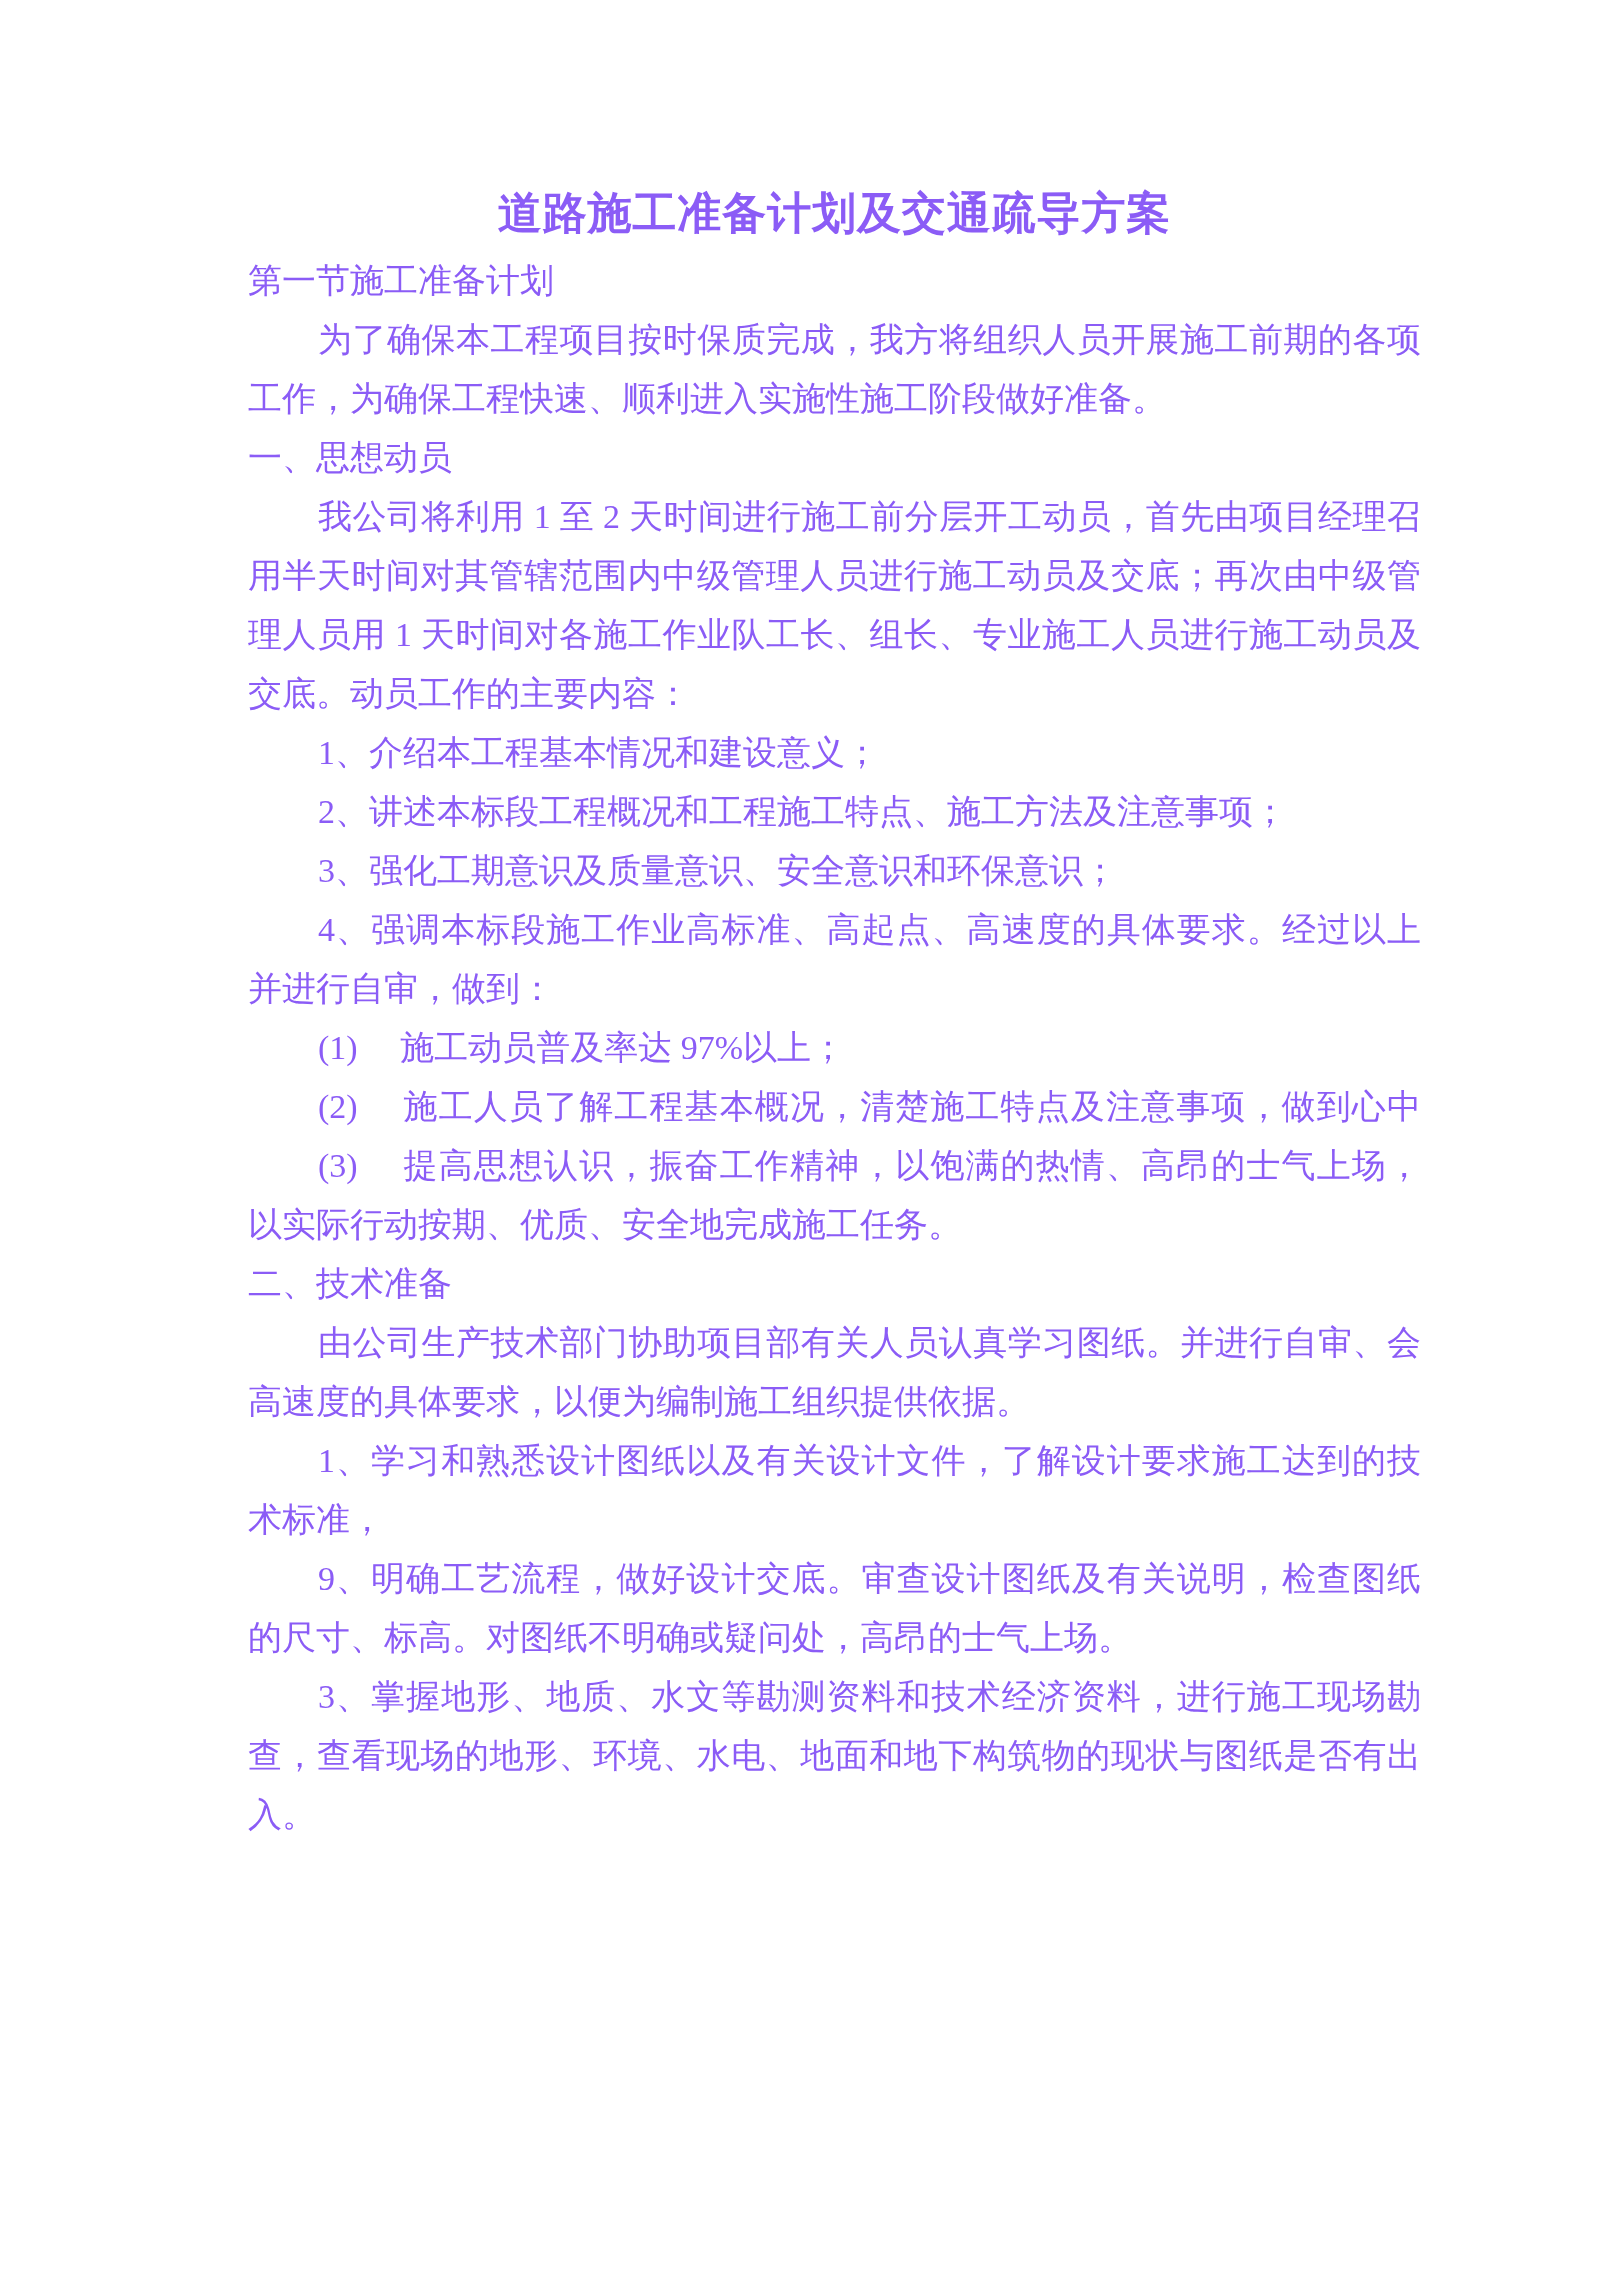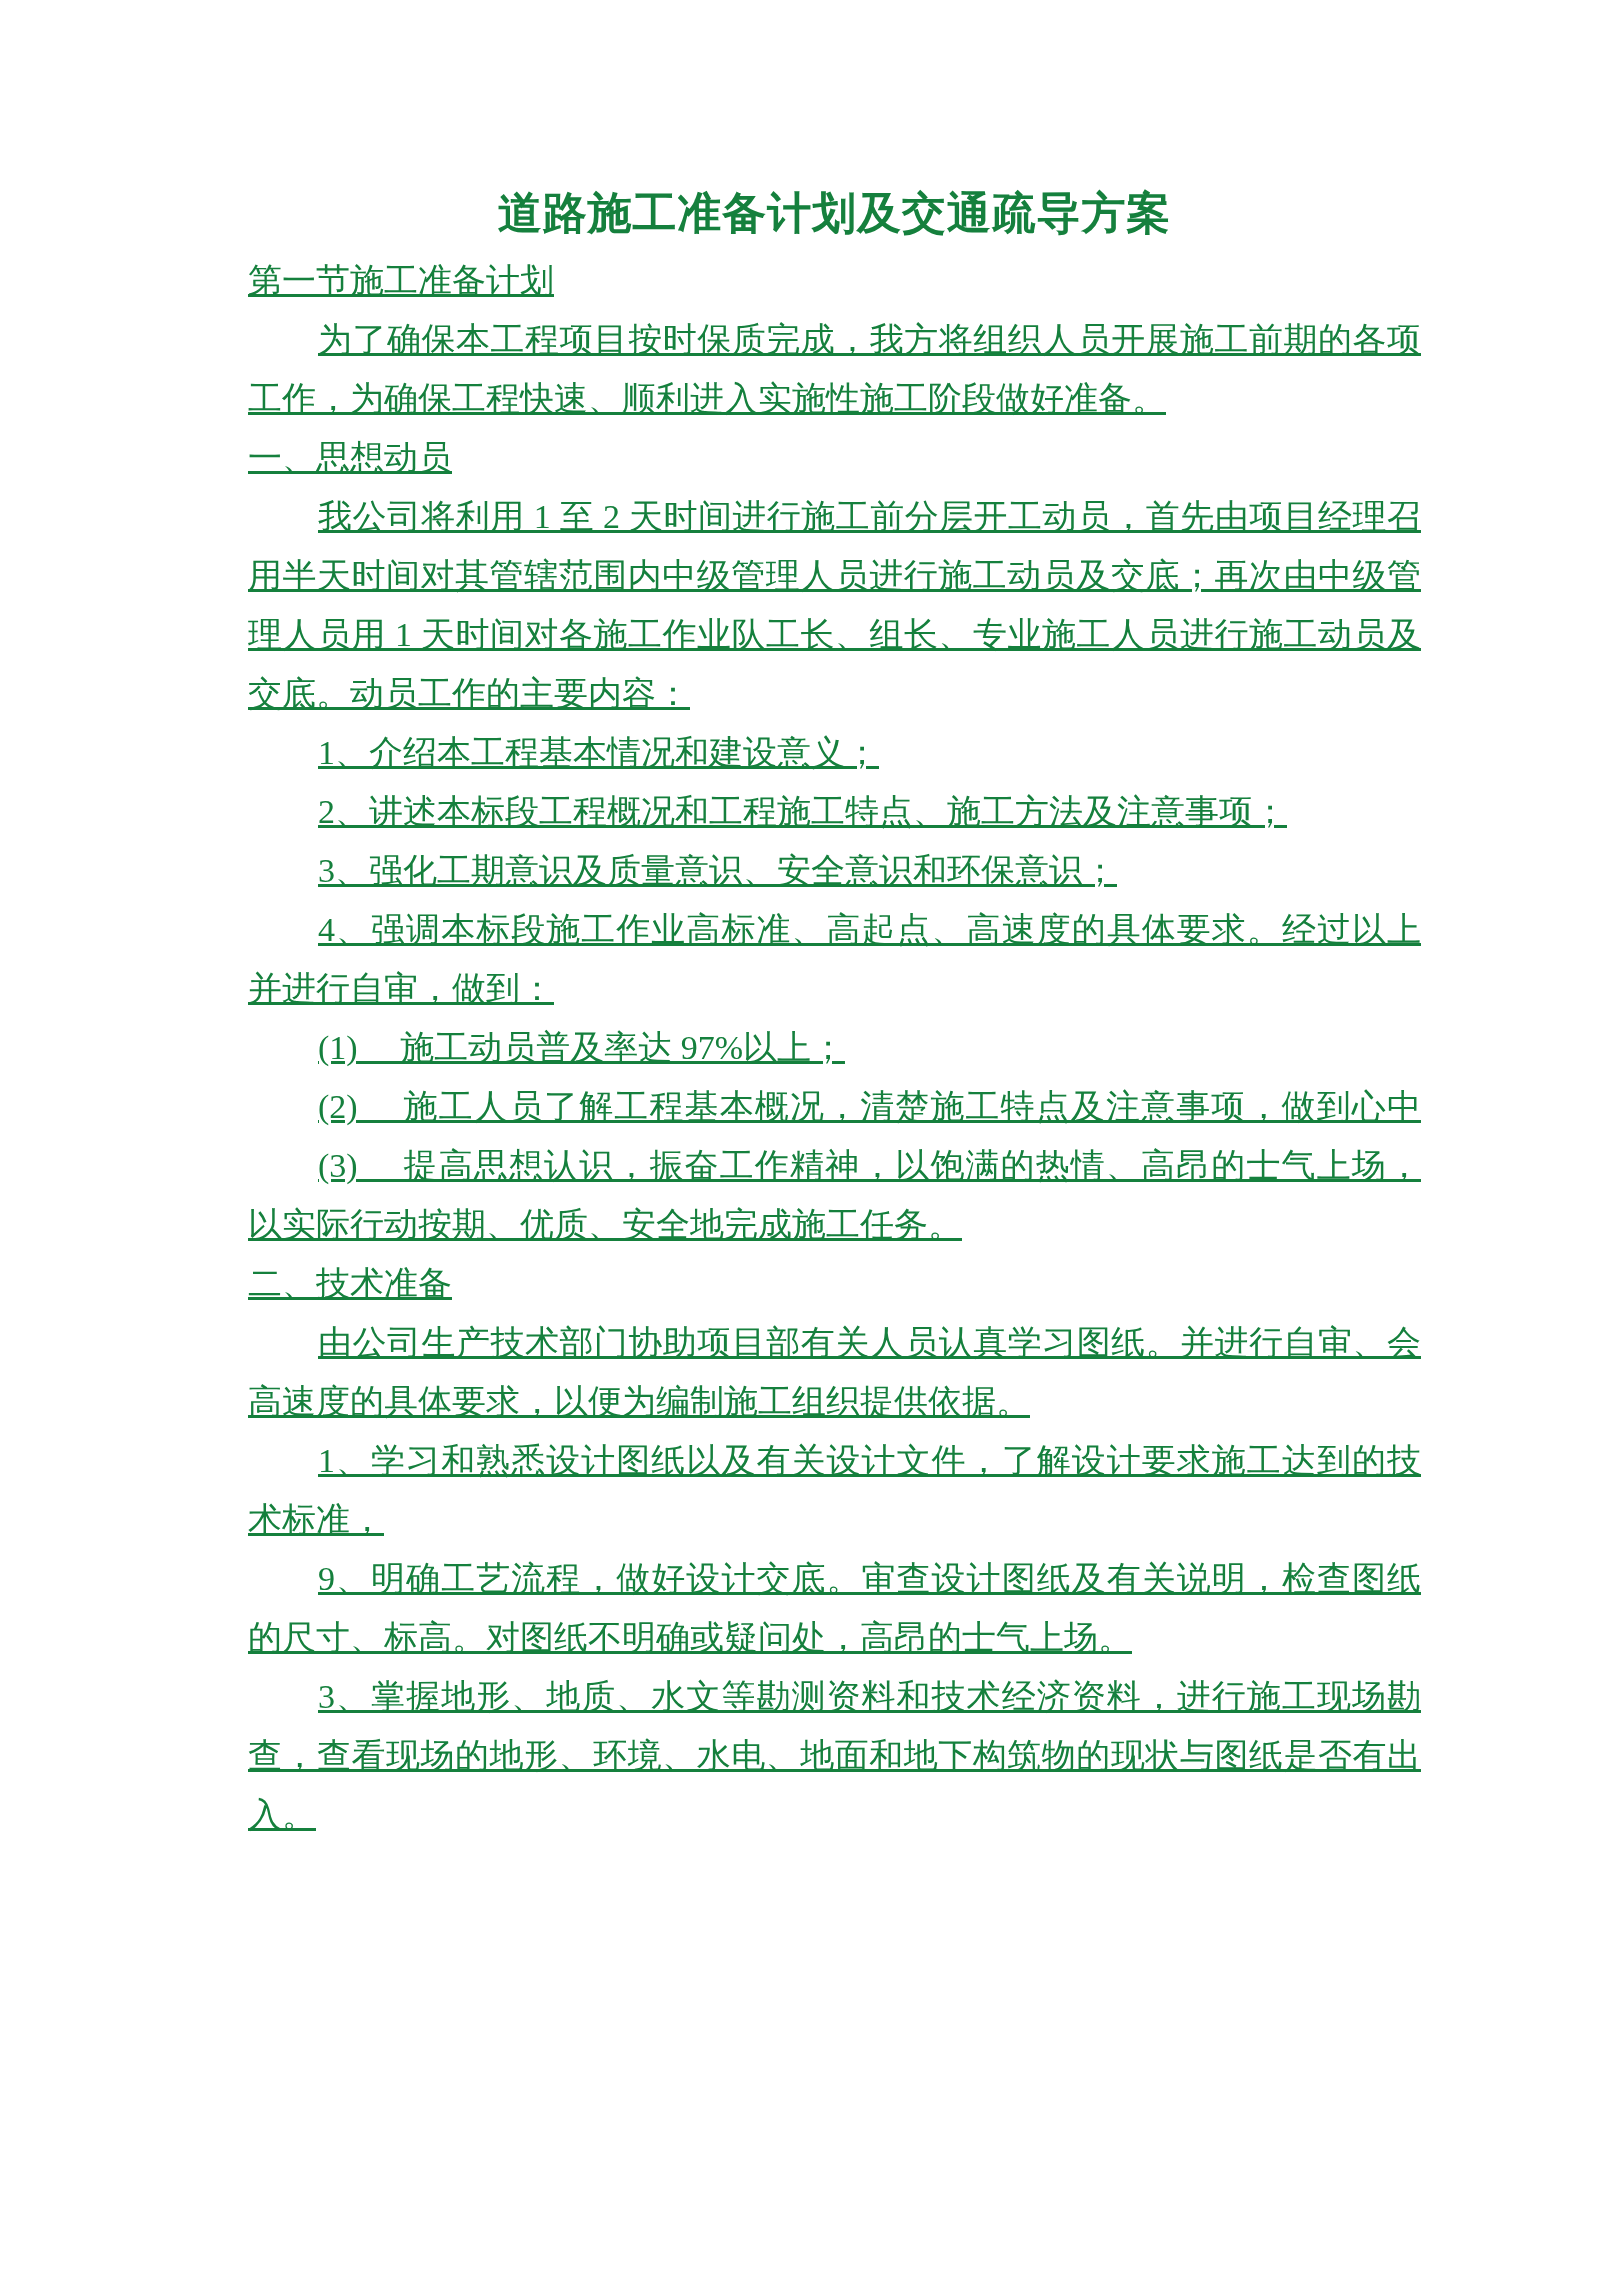--- a/index.html
+++ b/index.html
@@ -25,38 +25,37 @@
   .title {
     font-size: 44px;
     line-height: 66px;
     font-weight: bold;
     text-align: center;
     letter-spacing: 0.9px;
     white-space: nowrap;
   }
   .body {
     margin-top: 4.4px;
-    text-decoration: underline;
   }
   .line {
     font-size: 34px;
     line-height: 59px;
   }
   .line.indent {
     text-indent: 70px;
   }
   .line.fill {
     text-align: justify;
     text-align-last: justify;
   }
 </style>
 </head>
 <body>
 
-<div class="page" style="background: rgb(255, 255, 255); color: #15803d;">
+<div class="page" style="background: rgb(255, 255, 255); color: #8b5cf6;">
   <div class="content">
     <div class="title">道路施工准备计划及交通疏导方案</div>
     <div class="body">
         <div class="line">第一节施工准备计划</div>
         <div class="line indent fill">为了确保本工程项目按时保质完成，我方将组织人员开展施工前期的各项</div>
         <div class="line">工作，为确保工程快速、顺利进入实施性施工阶段做好准备。</div>
         <div class="line">一、思想动员</div>
         <div class="line indent fill">我公司将利用 1 至 2 天时间进行施工前分层开工动员，首先由项目经理召</div>
         <div class="line fill">用半天时间对其管辖范围内中级管理人员进行施工动员及交底；再次由中级管</div>
         <div class="line fill">理人员用 1 天时间对各施工作业队工长、组长、专业施工人员进行施工动员及</div>

